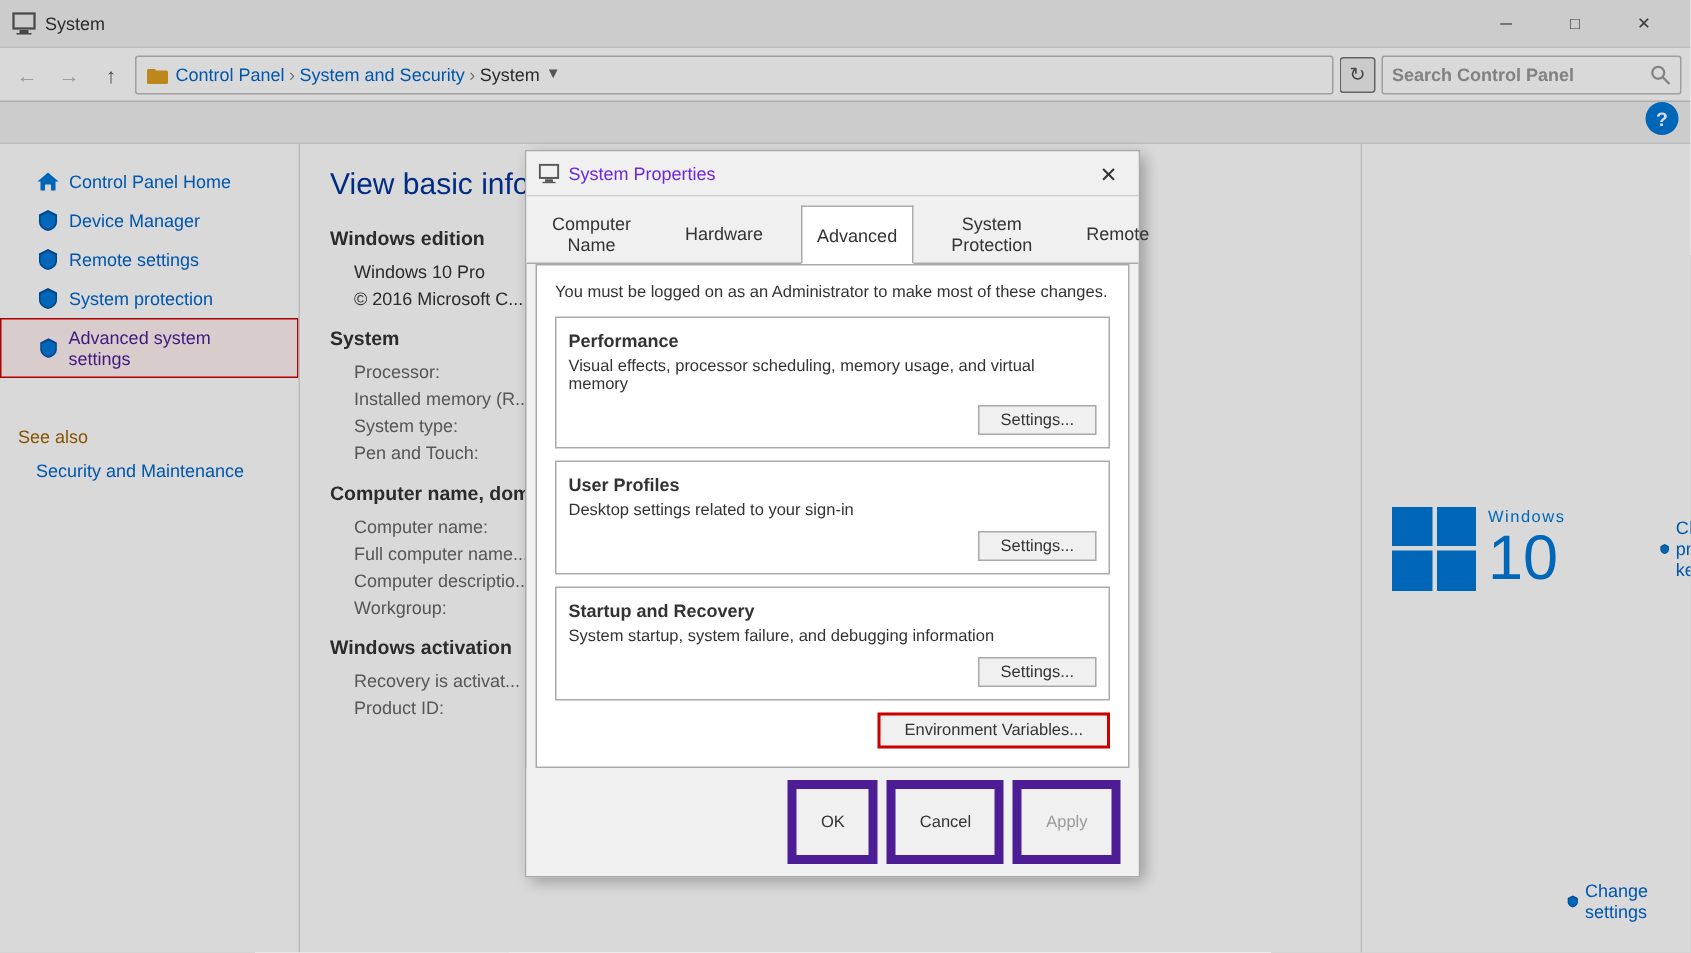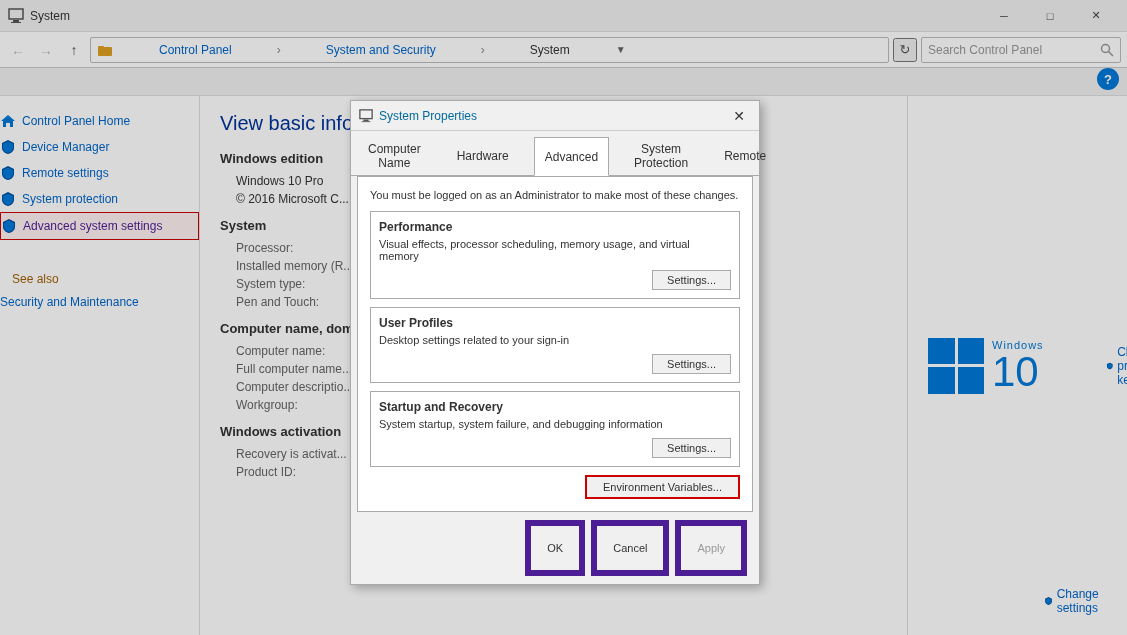--- a/index.html
+++ b/index.html
@@ -46,40 +46,39 @@
       flex: 1;
       height: 26px;
       background: #fff;
       border: 1px solid #bbb;
       border-radius: 2px;
       display: flex;
       align-items: center;
       padding: 0 6px;
       font-size: 12px;
       color: #333;
-      gap: 42px;
     }
     .address-path .sep { color: #888; margin: 0 3px; }
     .address-path .link { color: #0066cc; cursor: pointer; }
     .address-path .current { color: #333; }
     .address-dropdown { font-size: 10px; color: #666; padding: 0 4px; cursor: pointer; }
     .refresh-btn { width: 24px; height: 24px; display: flex; align-items: center; justify-content: center; cursor: pointer; color: #555; font-size: 13px; }
     .search-box {
       display: flex;
       align-items: center;
       height: 26px;
       border: 1px solid #bbb;
       border-radius: 2px;
       background: #fff;
       padding: 0 6px;
       width: 200px;
       font-size: 12px;
       color: #999;
     }
-    .search-box span { flex: 1; }
+    .search-box span { flex: 1; font-weight: bold; }
 
     
     .main-layout {
       display: flex;
       height: calc(635px - 32px - 36px - 28px);
     }
 
     
     .toolbar {
       height: 28px;
@@ -94,21 +93,21 @@
     .sidebar {
       width: 200px;
       background: #fff;
       border-right: 1px solid #ddd;
       padding: 12px 0;
       overflow-y: auto;
     }
     .sidebar-link {
       display: flex;
       align-items: center;
-      padding: 5px 0;
+      padding: 5px 24px;
       color: #0066cc;
       cursor: pointer;
       font-size: 12px;
       text-decoration: none;
       gap: 6px;
     }
     .sidebar-link.selected {
       border: 1px solid #cc0000;
       background: #fff0f0;
       color: #4c1d95;
@@ -191,21 +190,21 @@
       box-shadow: 3px 3px 10px rgba(0,0,0,0.3);
     }
     .dialog-title-bar {
       background: #f0f0f0;
       border-bottom: 1px solid #ccc;
       height: 30px;
       display: flex;
       align-items: center;
       padding: 0 8px;
     }
-    .dialog-title { flex: 1; font-size: 12px; font-weight: 400; color: #0369a1; }
+    .dialog-title { flex: 1; font-size: 12px; font-weight: 400; color: #6d28d9; }
     .dialog-close-btn {
       width: 24px; height: 24px;
       display: flex; align-items: center; justify-content: center;
       cursor: pointer; font-size: 14px; color: #333;
       border: none; background: transparent;
     }
 
     
     .dialog-tabs {
       display: flex;

